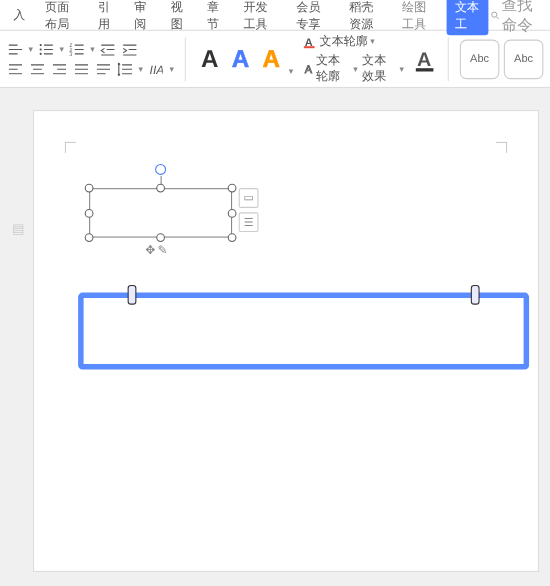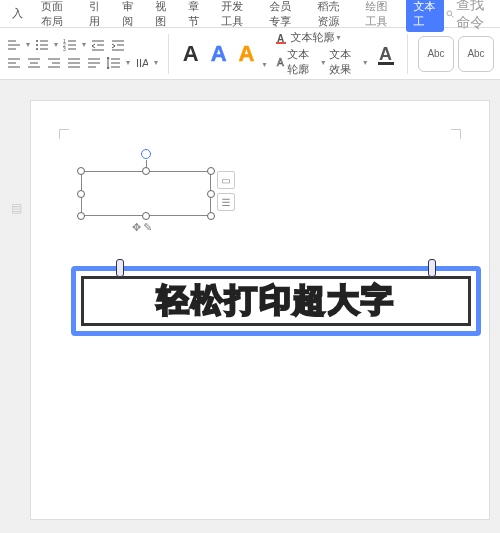--- a/index.html
+++ b/index.html
@@ -9,21 +9,21 @@
 
 .tabs { display: flex; align-items: center; height: 28px; border-bottom: 1px solid #ddd; font-size: 11px; color: #555; padding-left: 4px; gap: 2px; }
 .tab { padding: 4px 8px; cursor: pointer; }
 .tab.ctx { color: #888; }
 .tab-btn { background: #4a7cff; color: #fff; border-radius: 3px; padding: 3px 8px; font-size: 11px; }
 .search { margin-left: auto; display: flex; align-items: center; color: #999; font-size: 14px; padding-right: 6px; gap: 2px; }
 
 .toolbar { display: flex; height: 52px; border-bottom: 1px solid #ddd; padding: 4px 6px; gap: 10px; align-items: center; }
 .tb-group { display: flex; flex-direction: column; gap: 2px; }
 .tb-row { display: flex; gap: 4px; align-items: center; }
-.tb-icon { width: 16px; height: 16px; display: flex; align-items: center; justify-content: center; font-size: 12px; color: #1d4ed8; border: 1px solid transparent; }
+.tb-icon { width: 16px; height: 16px; display: flex; align-items: center; justify-content: center; font-size: 12px; color: #1d4ed8; border: 1px solid transparent; font-style: italic; }
 .tb-sep { width: 1px; height: 40px; background: #e0e0e0; }
 .tb-big-a { font-size: 22px; font-weight: bold; padding: 2px 4px; }
 .tb-a1 { color: #333; }
 .tb-a2 { color: #4a7cff; -webkit-text-stroke: 0.5px #4a7cff; }
 .tb-a3 { color: #ff9800; -webkit-text-stroke: 0.5px #ff9800; }
 .tb-text-opt { display: flex; align-items: center; font-size: 11px; color: #555; gap: 2px; }
 .tb-sq { width: 36px; height: 36px; border: 1px solid #ccc; border-radius: 6px; display: flex; align-items: center; justify-content: center; font-size: 10px; color: #666; }
 .caret { font-size: 8px; color: #888; }
 
 .canvas-area { background: #f0f0f0; padding: 20px 0 0 30px; position: relative; height: 453px; }
@@ -263,20 +263,17 @@
         </div>
         <div class="drag-icon">
           <span>✥</span>
           <span>✎</span>
         </div>
       </div>
 
       <div class="banner">
         <div class="banner-clip l"></div>
         <div class="banner-clip r"></div>
-        <div class="banner-inner">
-          <span class="banner-text">轻松打印超大字</span>
-        </div>
       </div>
 
     </div>
   </div>
 </div>
 
 </body></html>

